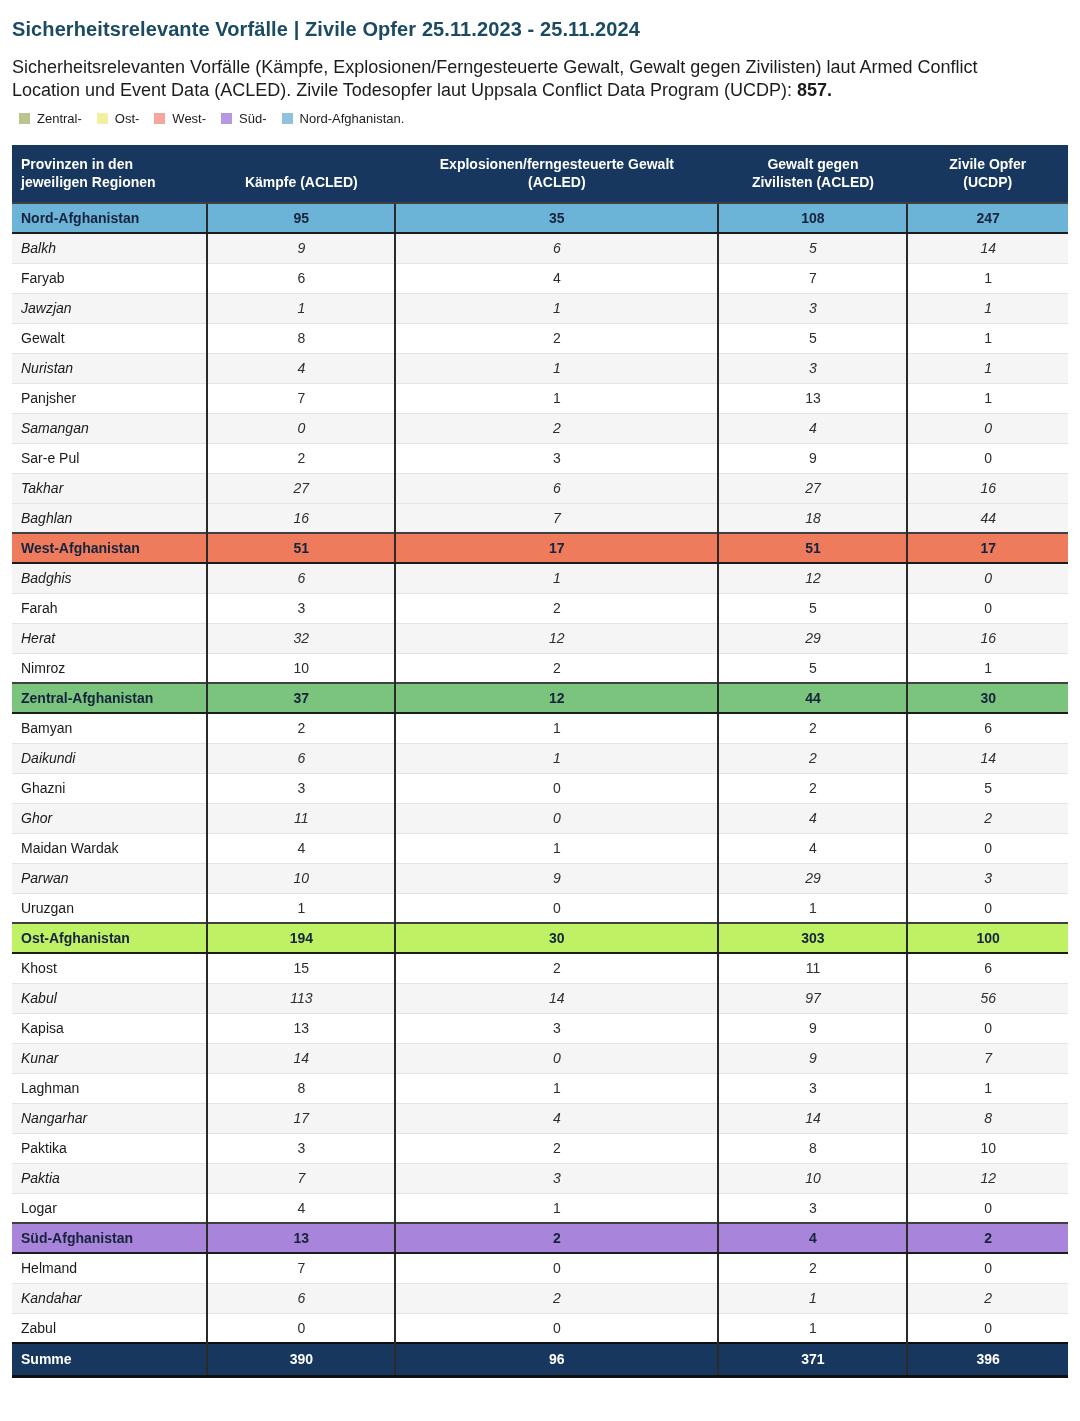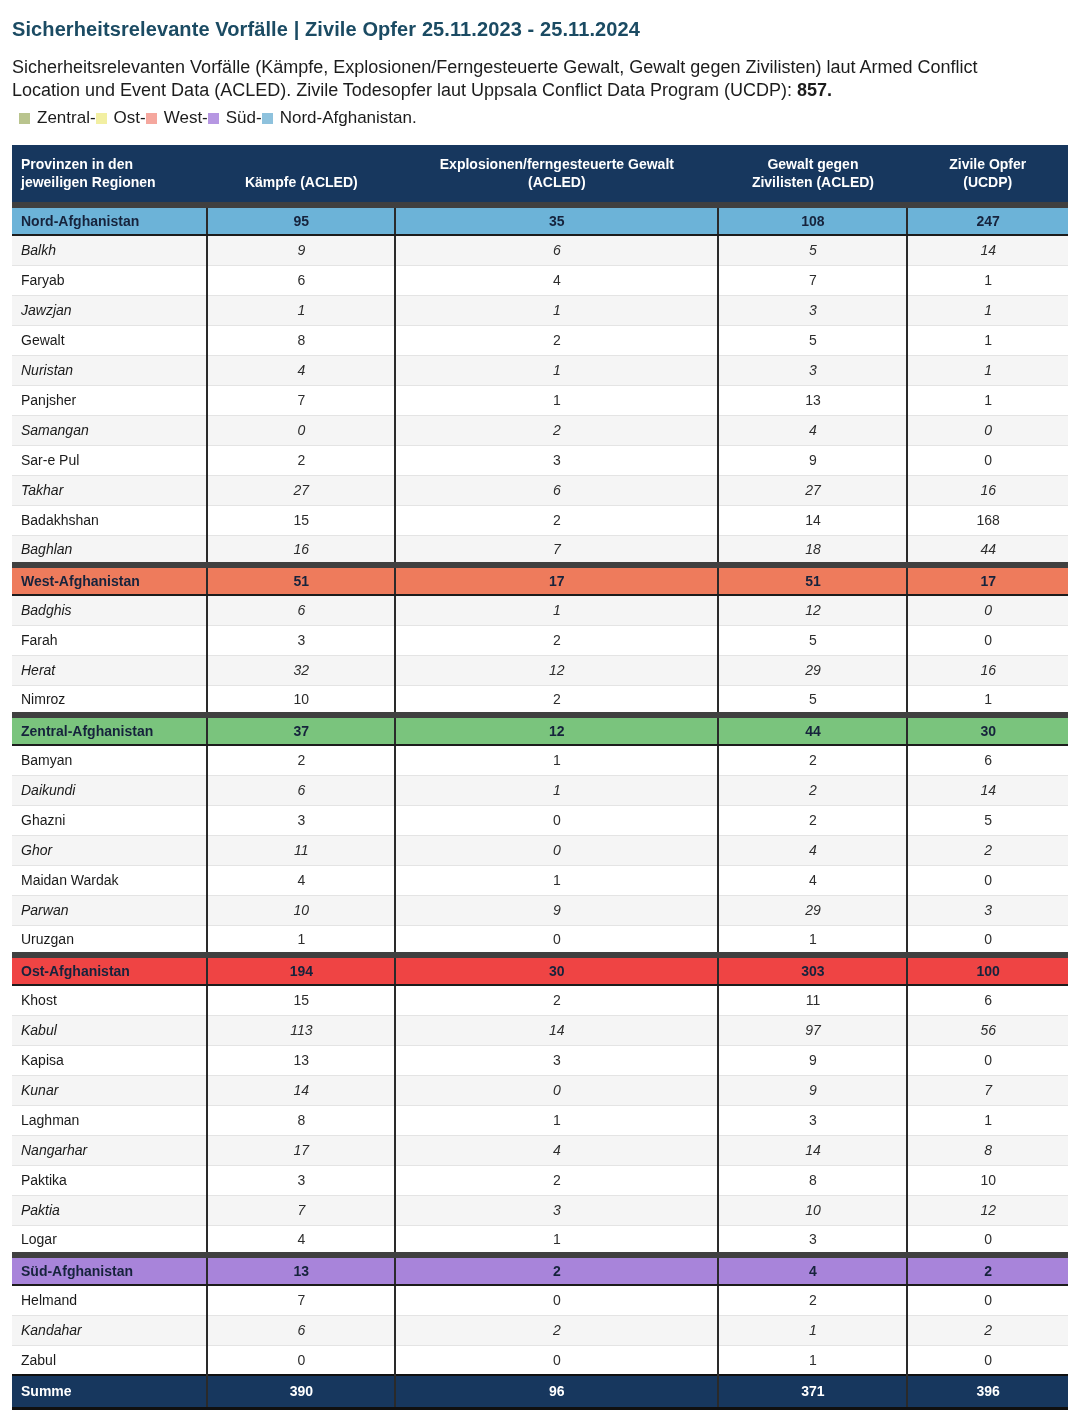--- a/index.html
+++ b/index.html
@@ -9,38 +9,38 @@
   }
   *{box-sizing:border-box;}
   body{
     width:1080px;margin:0;background:#ffffff;color:#1a1a1a;
     font-family:"Liberation Sans", sans-serif;
   }
   .page{padding:10px 12px 14px;}
   .title{font-size:20px;font-weight:700;color:var(--title-color);margin:8px 0 15px;letter-spacing:.1px;}
   .subtitle{font-size:18px;line-height:23px;margin:0 0 4px;width:1014px;color:#1c1c1c;}
   .subtitle .bold-num{font-weight:700;margin-left:5px;}
-  .legend{display:flex;align-items:center;font-size:17px;margin:2px 0 0 7px;height:24px;color:#1c1c1c;}
+  .legend{display:flex;align-items:center;gap:15px;font-size:13px;margin:2px 0 0 7px;height:24px;color:#1c1c1c;}
   .legend-item{display:inline-flex;align-items:center;gap:7px;}
   .swatch{width:11px;height:11px;display:inline-block;}
   .table-wrap{margin-top:15px;}
   table{width:1056px;border-collapse:collapse;table-layout:fixed;font-size:14px;}
   thead th{
     background:var(--header-bg);color:#ffffff;font-weight:700;
     vertical-align:bottom;padding:10px 6px 11px;text-align:center;
     white-space:pre-line;line-height:18px;
   }
   thead th:first-child{text-align:left;padding-left:9px;}
   tbody td, tfoot td{height:30px;padding:0 6px;text-align:center;color:#2d2d2d;}
   tbody td:first-child, tfoot td:first-child{text-align:left;padding-left:9px;color:#1a1a1a;}
   tbody td + td, tfoot td + td{border-left:2px solid #2a2a2a;}
   tr.province-row td{border-bottom:1px solid #e4e4e4;}
   tr.stripe{background:#f5f5f5;font-style:italic;}
   tr.region-row td{
-    border-top:6px solid #404040;border-bottom:2px solid #1c1c1c;
+    border-top:2px solid #404040;border-bottom:2px solid #1c1c1c;
     font-weight:700;color:#16233c;
   }
   tr.footer-row td{
     background:var(--footer-bg);color:#ffffff;font-weight:700;
     border-top:2px solid #101010;border-bottom:3px solid #101010;height:33px;
   }
 </style>
 </head>
 <body>
 
@@ -158,27 +158,20 @@
             <td>9</td>
             <td>0</td>
           </tr>
           <tr class="province-row stripe">
             <td>Takhar</td>
             <td>27</td>
             <td>6</td>
             <td>27</td>
             <td>16</td>
           </tr>
-          <tr class="province-row">
-            <td>Badakhshan</td>
-            <td>15</td>
-            <td>2</td>
-            <td>14</td>
-            <td>168</td>
-          </tr>
           <tr class="province-row stripe">
             <td>Baghlan</td>
             <td>16</td>
             <td>7</td>
             <td>18</td>
             <td>44</td>
           </tr>
           <tr class="region-row" style="background: rgb(238, 123, 92);">
             <td>West-Afghanistan</td>
             <td>51</td>
@@ -263,21 +256,21 @@
             <td>29</td>
             <td>3</td>
           </tr>
           <tr class="province-row">
             <td>Uruzgan</td>
             <td>1</td>
             <td>0</td>
             <td>1</td>
             <td>0</td>
           </tr>
-          <tr class="region-row" style="background: #ef4444;">
+          <tr class="region-row" style="background: #bef264;">
             <td>Ost-Afghanistan</td>
             <td>194</td>
             <td>30</td>
             <td>303</td>
             <td>100</td>
           </tr>
           <tr class="province-row">
             <td>Khost</td>
             <td>15</td>
             <td>2</td>

